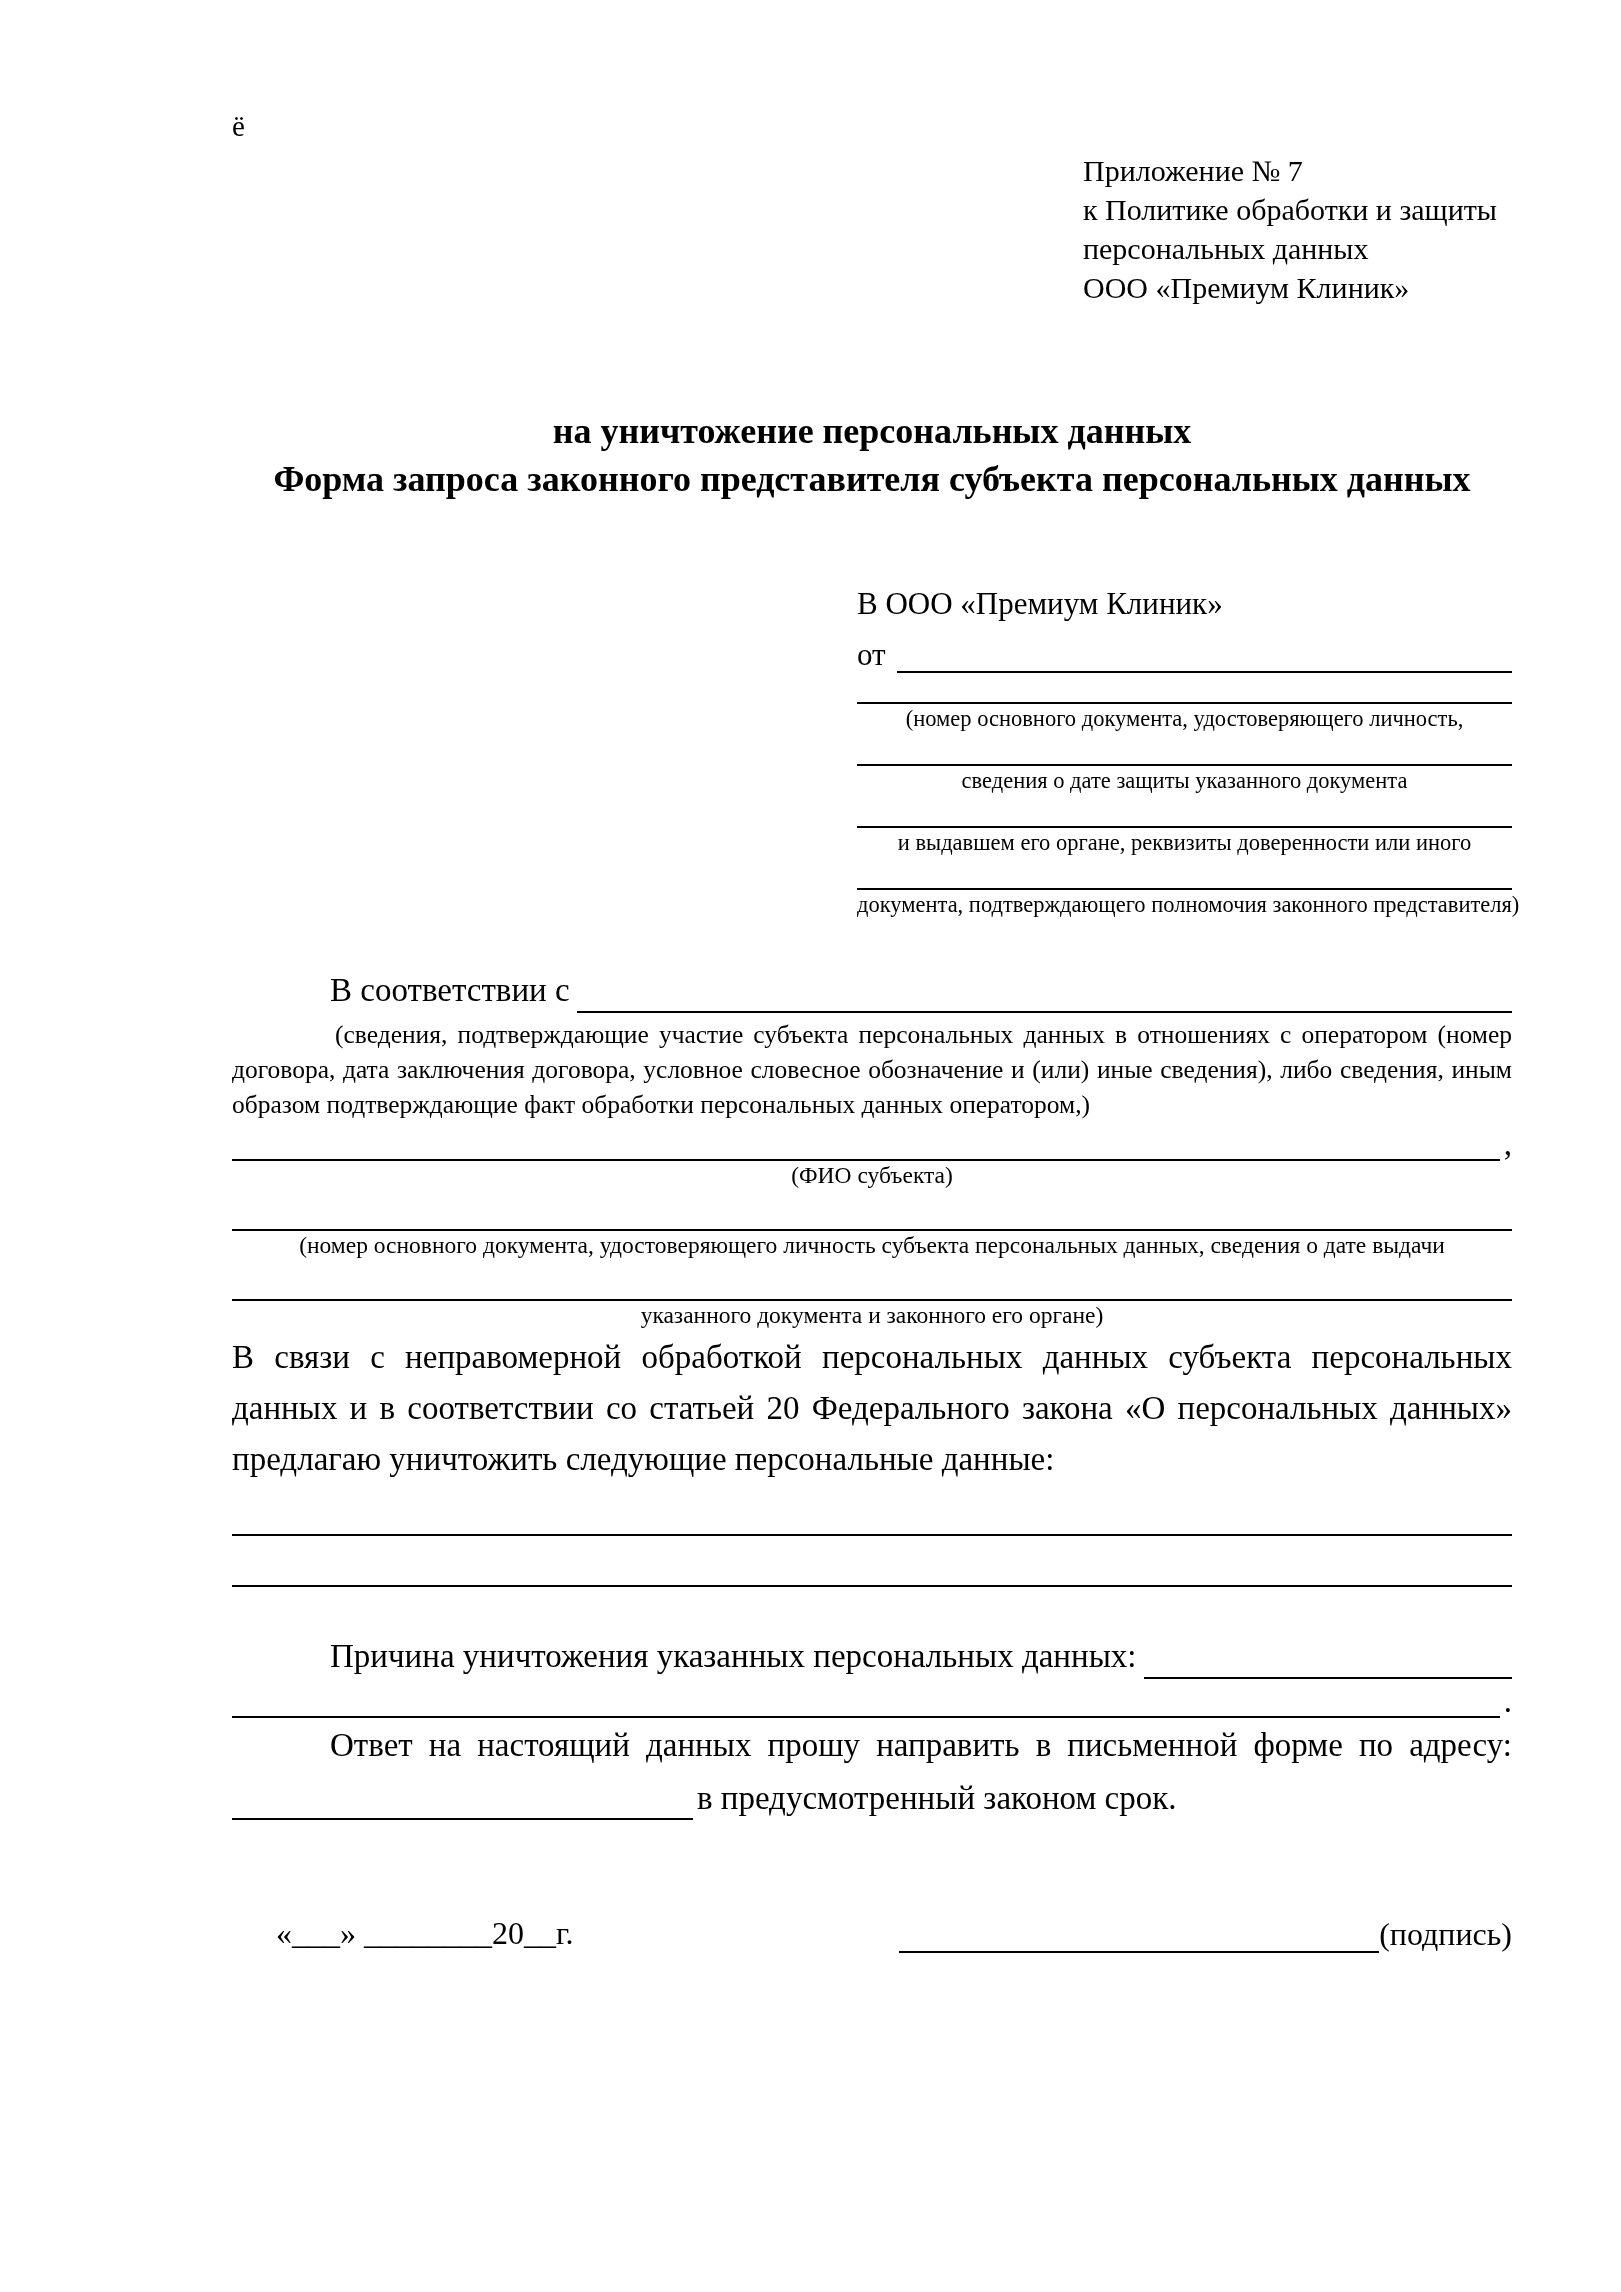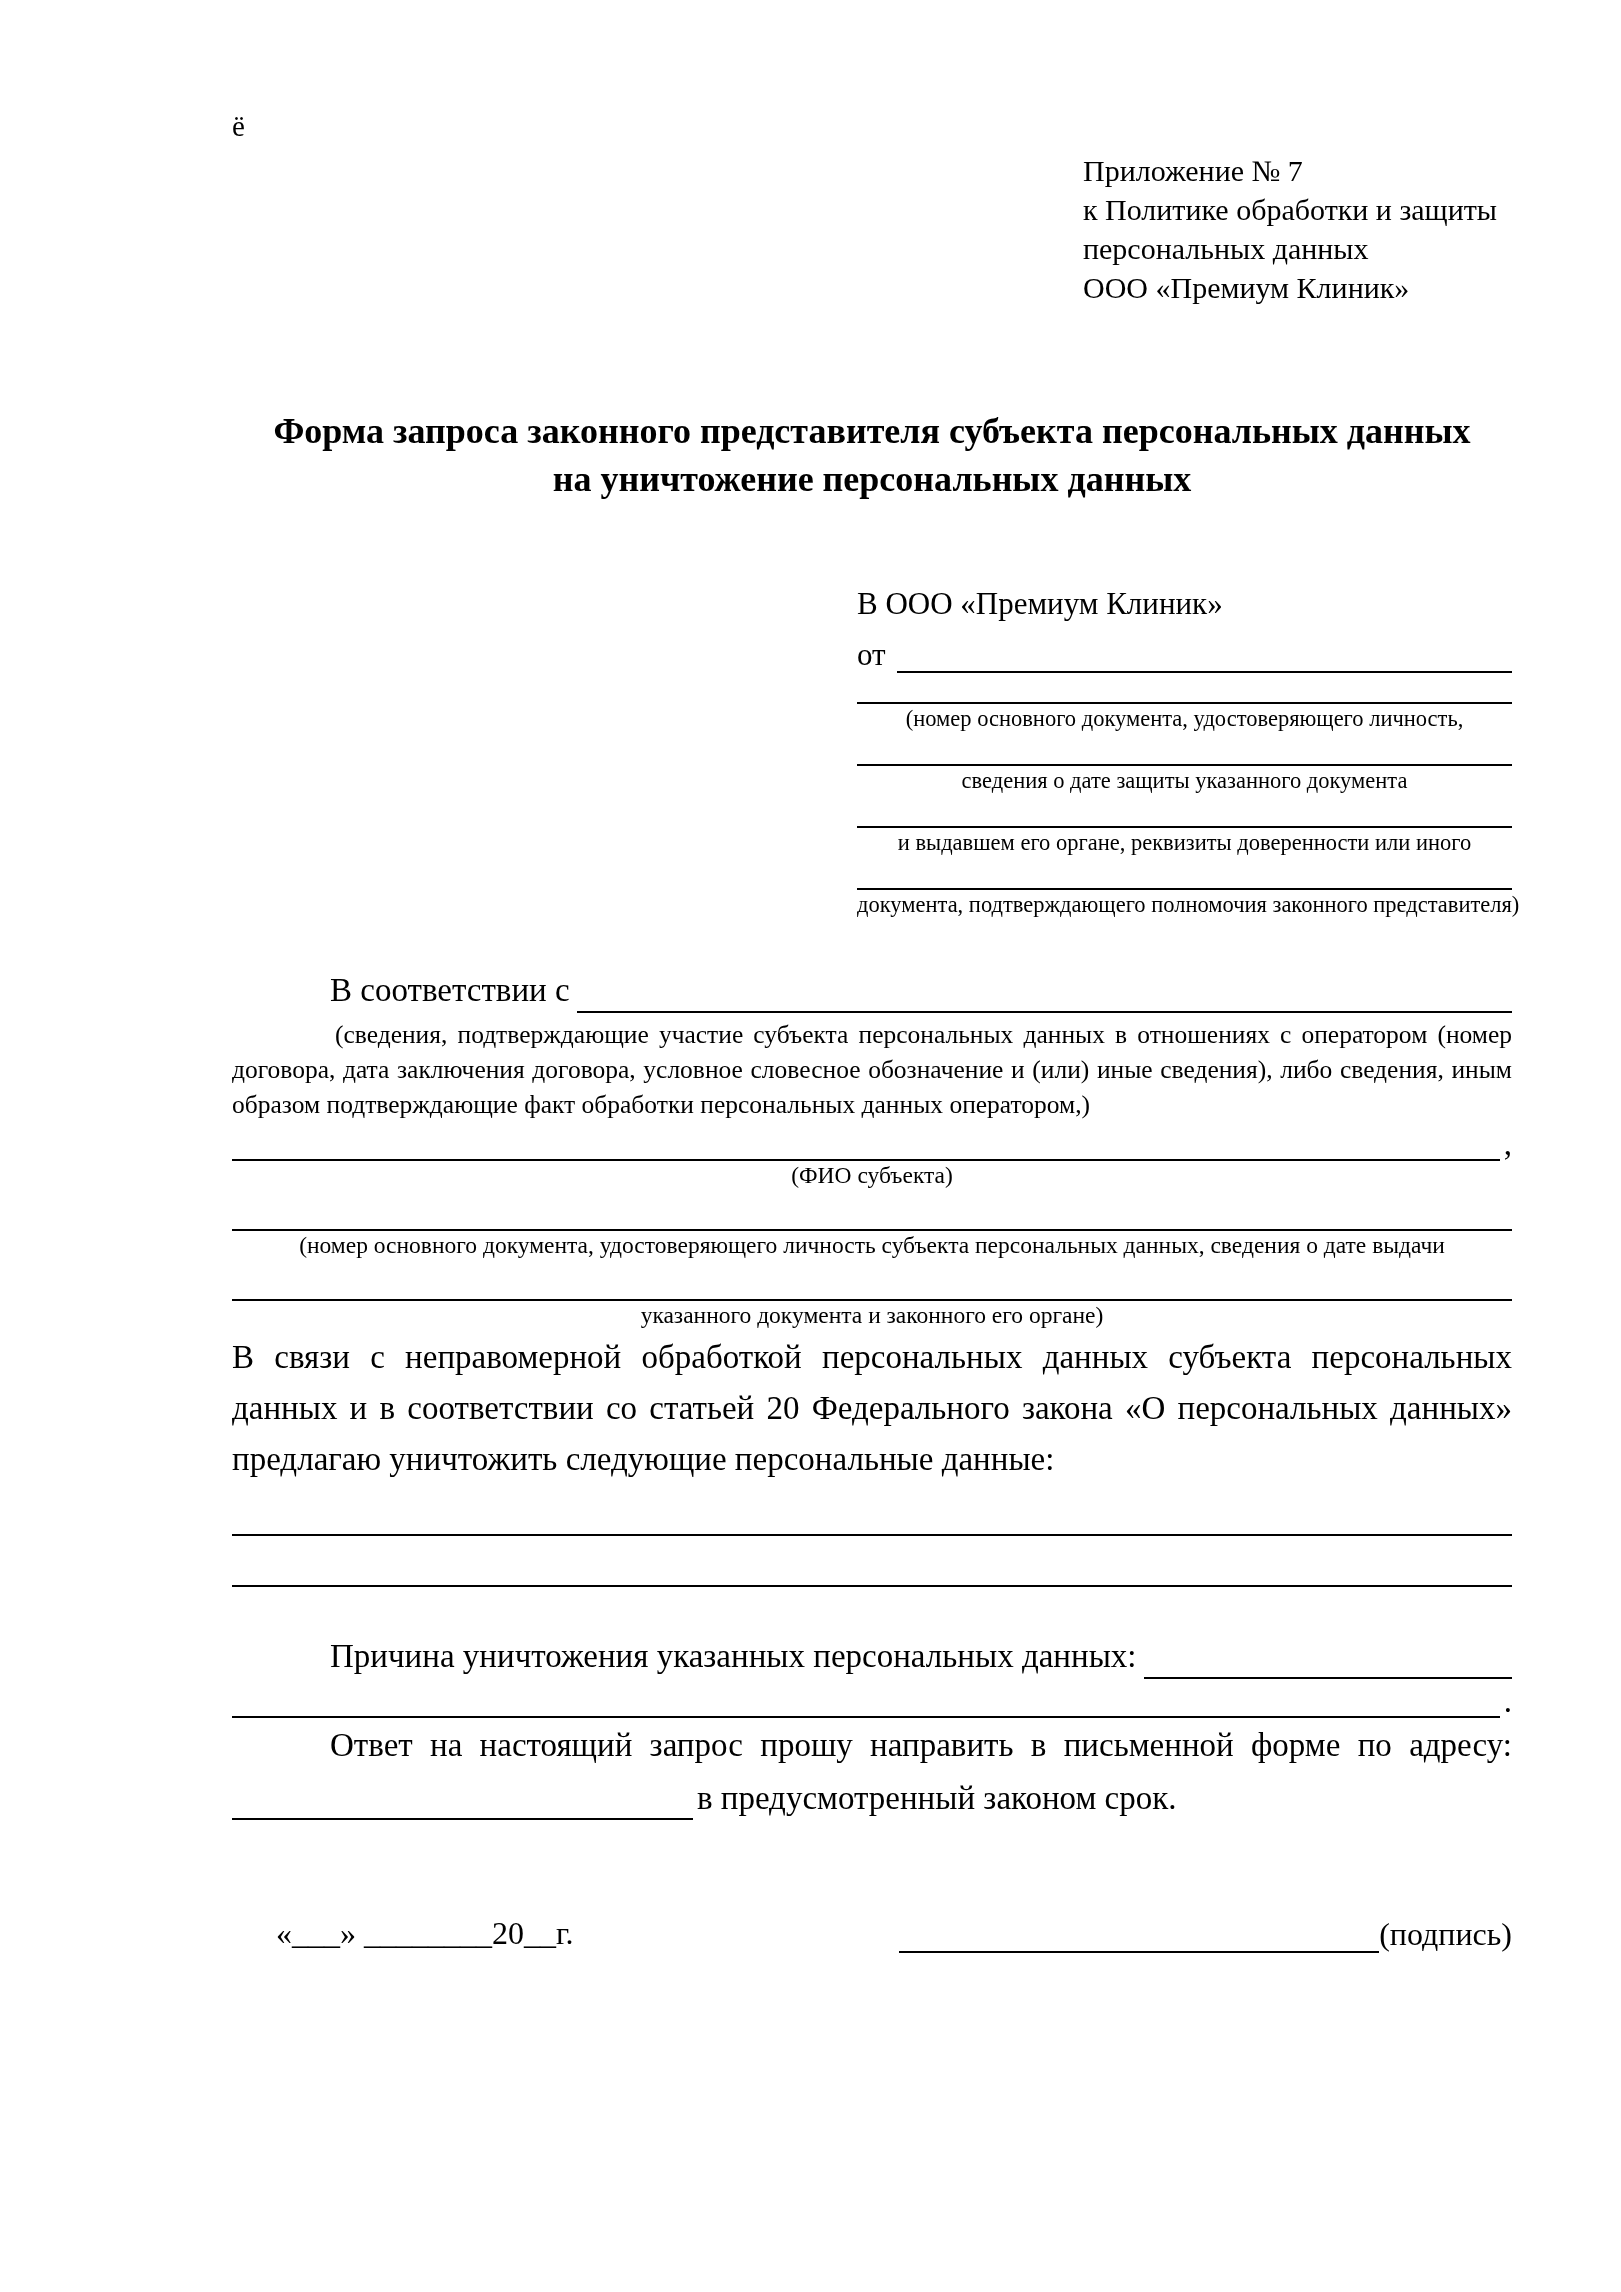--- a/index.html
+++ b/index.html
@@ -55,22 +55,22 @@
   <div class="stray">ё</div>
 
   <div class="appendix">
     <div>Приложение № 7</div>
     <div>к Политике обработки и защиты</div>
     <div>персональных данных</div>
     <div>ООО «Премиум Клиник»</div>
   </div>
 
   <div class="title">
+    <div>на уничтожение персональных данных</div>
     <div>Форма запроса законного представителя субъекта персональных данных</div>
-    <div>на уничтожение персональных данных</div>
   </div>
 
   <div class="addressee">
     <div class="addr-to">В ООО «Премиум Клиник»</div>
     <div class="addr-from">
       <span class="from-label">от</span>
       <span class="fill"></span>
     </div>
     <div class="addr-blank"></div>
     <div class="cap">(номер основного документа, удостоверяющего личность,</div>
@@ -111,21 +111,21 @@
 
     <div class="lead-row">
       <span class="lead indent">Причина уничтожения указанных персональных данных:</span>
       <span class="fill"></span>
     </div>
     <div class="tail-row">
       <span class="fill"></span>
       <span class="tail">.</span>
     </div>
 
-    <div class="jline indent-first" style="text-indent:98px;">Ответ на настоящий запрос прошу направить в письменной форме по адресу:</div>
+    <div class="jline indent-first" style="text-indent:98px;">Ответ на настоящий данных прошу направить в письменной форме по адресу:</div>
     <div class="reply2">
       <span class="blank-left"></span>
       <span class="reply-text">в предусмотренный законом срок.</span>
     </div>
 
   </div>
 
   <div class="footer">
     <div class="date">«___» ________20__г.</div>
     <div class="sig">

